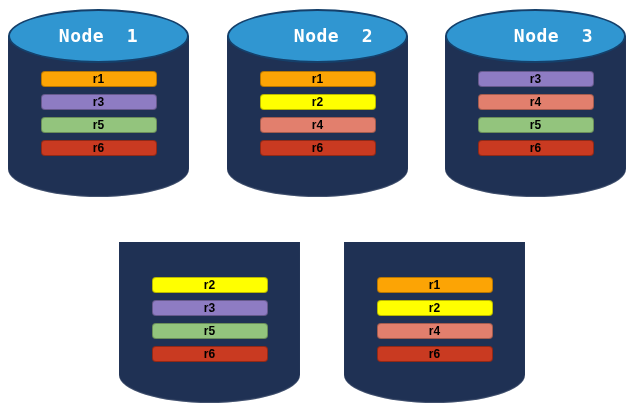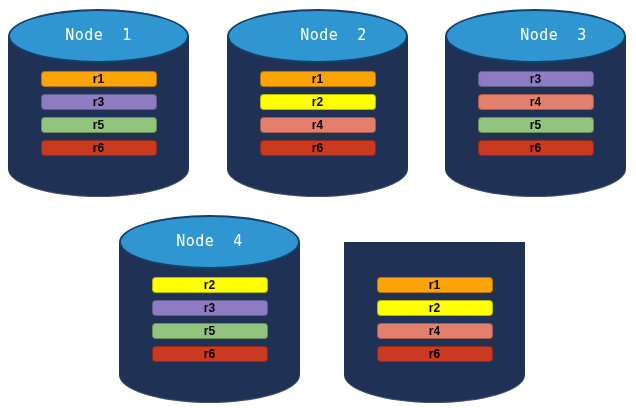--- a/index.html
+++ b/index.html
@@ -42,22 +42,22 @@
     border: 2px solid var(--top-outline-color, #15406B);
     border-radius: 50%;
     box-sizing: border-box;
     display: flex;
     align-items: center;
     justify-content: center;
   }
   .node-title {
     color: #ffffff;
     font-family: "DejaVu Sans Mono", monospace;
-    font-size: 15px;
-    font-weight: 400;
+    font-size: 18px;
+    font-weight: 700;
     white-space: pre;
     letter-spacing: 0.5px;
     margin-top: -2px;
   }
   .bars {
     position: absolute;
     top: 62px;
     left: 50%;
     transform: translateX(-50%);
     width: 116px;
@@ -124,23 +124,20 @@
     <div class="bars">
       <div class="bar" style="background: rgb(142, 124, 195); color: rgb(0, 0, 0);">r3</div>
       <div class="bar" style="background: rgb(226, 127, 109); color: rgb(0, 0, 0);">r4</div>
       <div class="bar" style="background: rgb(147, 196, 125); color: rgb(0, 0, 0);">r5</div>
       <div class="bar" style="background: rgb(201, 58, 33); color: rgb(0, 0, 0);">r6</div>
     </div>
   </div>
 
   <div class="node node-4">
     <div class="cyl-body"></div>
-    <div class="cyl-top">
-      <span class="node-title" style="color: rgb(255, 255, 255);">Node  4</span>
-    </div>
     <div class="bars">
       <div class="bar" style="background: rgb(255, 255, 0); color: rgb(0, 0, 0);">r2</div>
       <div class="bar" style="background: rgb(142, 124, 195); color: rgb(0, 0, 0);">r3</div>
       <div class="bar" style="background: rgb(147, 196, 125); color: rgb(0, 0, 0);">r5</div>
       <div class="bar" style="background: rgb(201, 58, 33); color: rgb(0, 0, 0);">r6</div>
     </div>
   </div>
 
   <div class="node node-5">
     <div class="cyl-body"></div>

